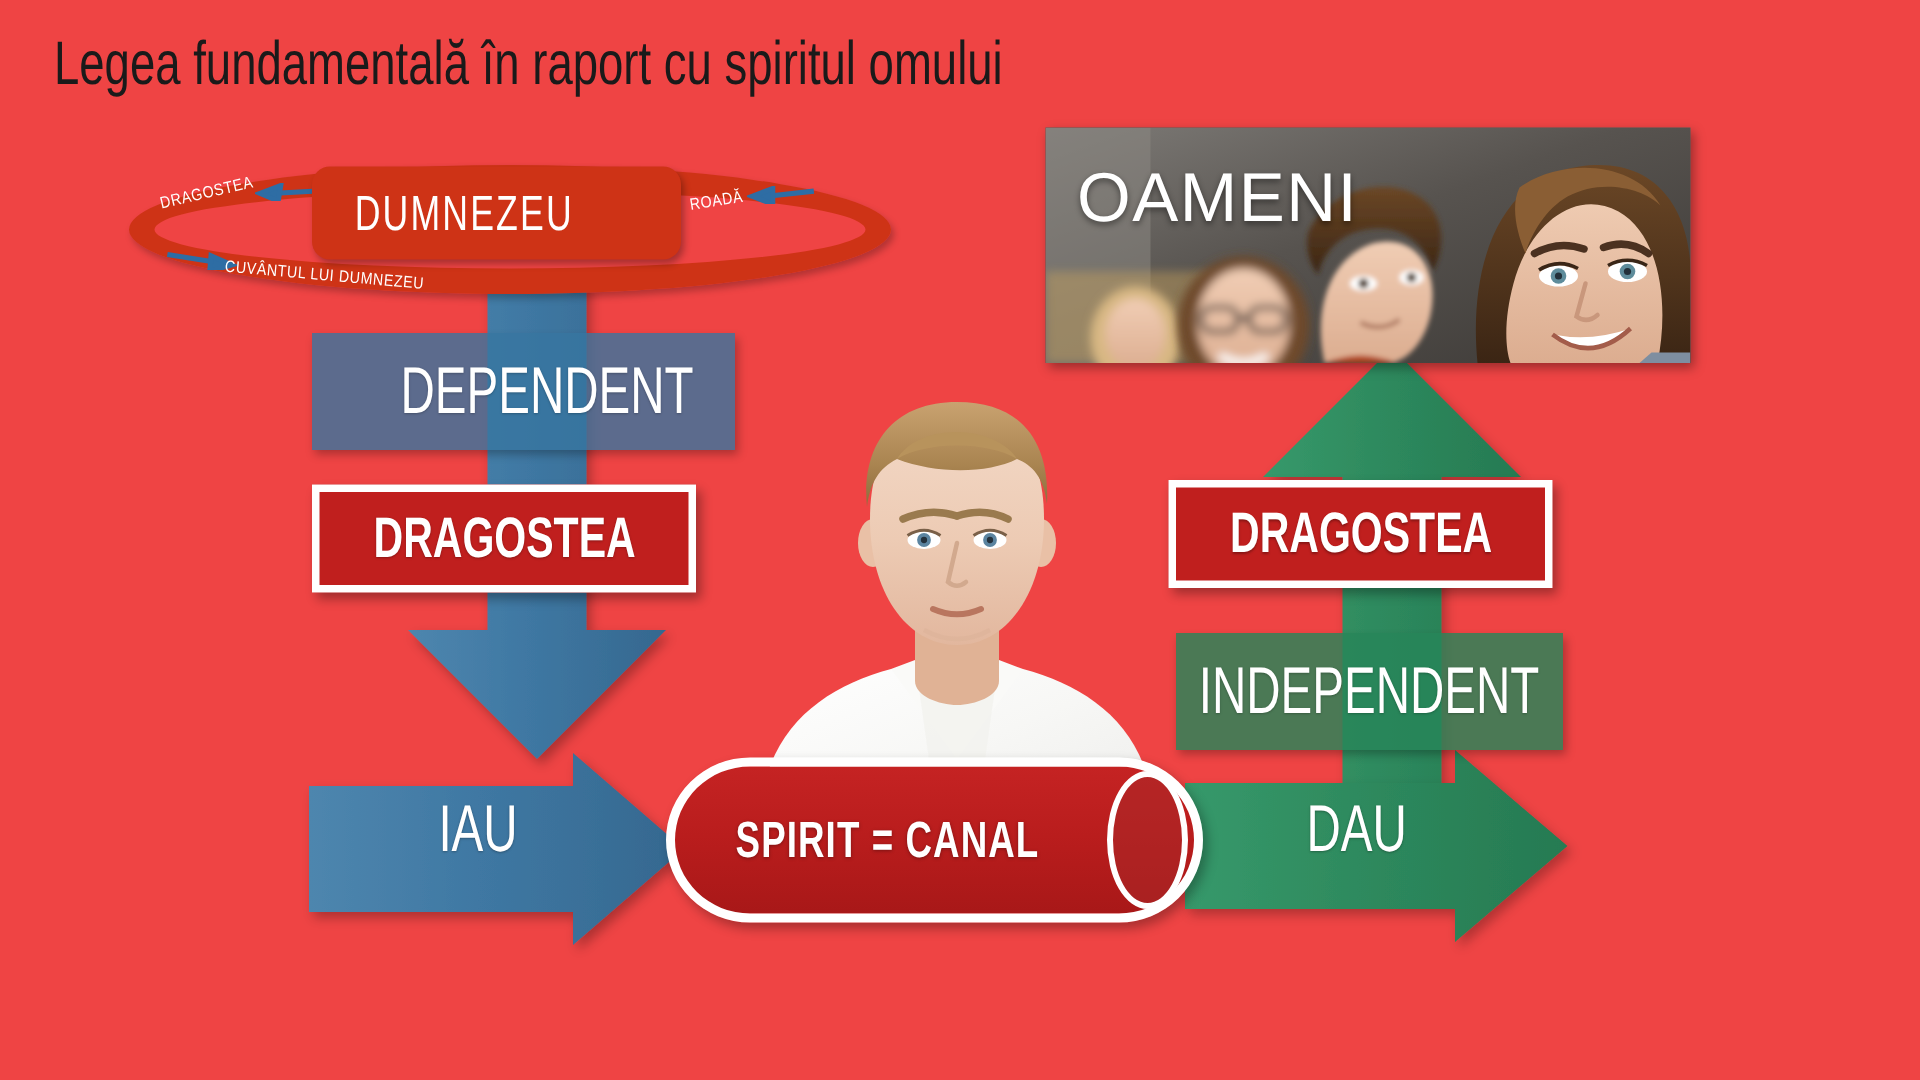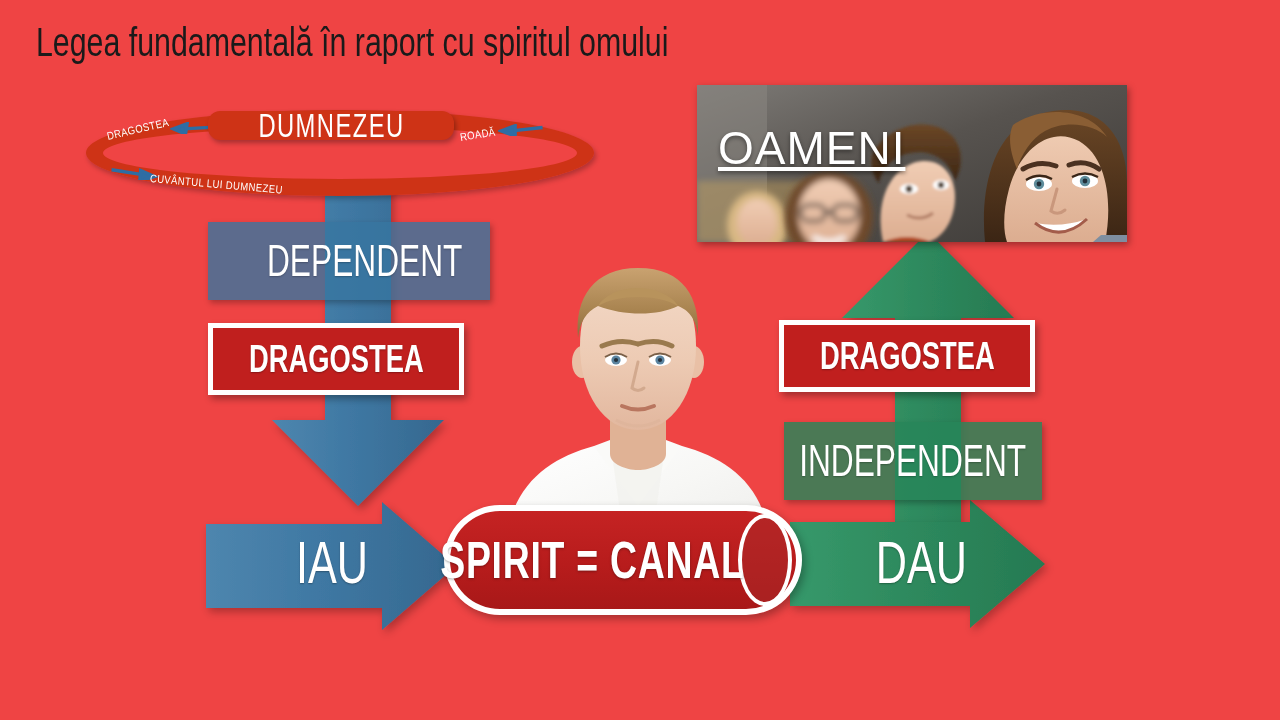--- a/index.html
+++ b/index.html
@@ -53,27 +53,27 @@
     border: 17px solid #CE3316;
     border-radius: 50%;
     box-sizing: border-box;
     box-shadow: 2px 3px 5px rgba(0,0,0,.25);
   }
   #god-box {
     position: absolute;
     left: 208px;
     top: 111px;
     width: 246px;
-    height: 29px;
+    height: 62px;
     background: #CE3316;
     border-radius: 12px;
     box-shadow: 2px 3px 5px rgba(0,0,0,.3);
     display: flex;
     align-items: center;
-    justify-content: center;
+    justify-content: flex-start;
   }
   #god-box .lbl {
     color: #ffffff;
     font-size: 33px;
     letter-spacing: 2px;
   }
 
   .ringlabel {
     position: absolute;
     color: #ffffff;
@@ -132,21 +132,21 @@
     letter-spacing: 0px;
     text-shadow: 0 1px 2px rgba(0,0,0,.3);
   }
   #redbox-left  { left: 208px; top: 323px; width: 256px; height: 72px; }
   #redbox-right { left: 779px; top: 320px; width: 256px; height: 72px; }
 
   
   .flowlabel {
     position: absolute;
     color: #ffffff;
-    font-size: 60px;
+    font-size: 44px;
     text-shadow: 0 1px 2px rgba(0,0,0,.3);
     white-space: nowrap;
   }
   #lbl-iau { left: 282px; top: 528px; }
   #lbl-dau { left: 858px; top: 528px; }
 
   
   #cylinder {
     position: absolute;
     left: 444px;
@@ -170,45 +170,44 @@
     border: 4px solid #ffffff;
     border-radius: 50%;
     box-sizing: border-box;
     background: rgba(170,40,40,.55);
   }
   #cyl-label {
     position: absolute;
     left: 0; top: 0; right: 62px; bottom: 0;
     display: flex; align-items: center; justify-content: center;
     color: #ffffff;
-    font-size: 52px;
+    font-size: 34px;
     font-weight: 700;
     letter-spacing: 1px;
     text-shadow: 0 1px 3px rgba(0,0,0,.35);
   }
 
   
   #people-photo {
     position: absolute;
     left: 697px; top: 85px;
     width: 430px; height: 157px;
     box-shadow: 2px 3px 7px rgba(0,0,0,.35);
     overflow: hidden;
     background: #5d5a58;
   }
   #people-photo .ph-svg { position: absolute; inset: 0; }
   #people-label {
     position: absolute;
-    left: 718px; top: 121px;
+    left: 718px; top: 104px;
     color: #ffffff;
     font-size: 46px;
     letter-spacing: 1px;
     text-shadow: 0 2px 4px rgba(0,0,0,.45);
     white-space: nowrap;
-    text-decoration: underline;
   }
 
   #man-photo {
     position: absolute;
     left: 498px; top: 254px;
     width: 280px; height: 300px;
   }
 </style>
 </head>
 <body>

